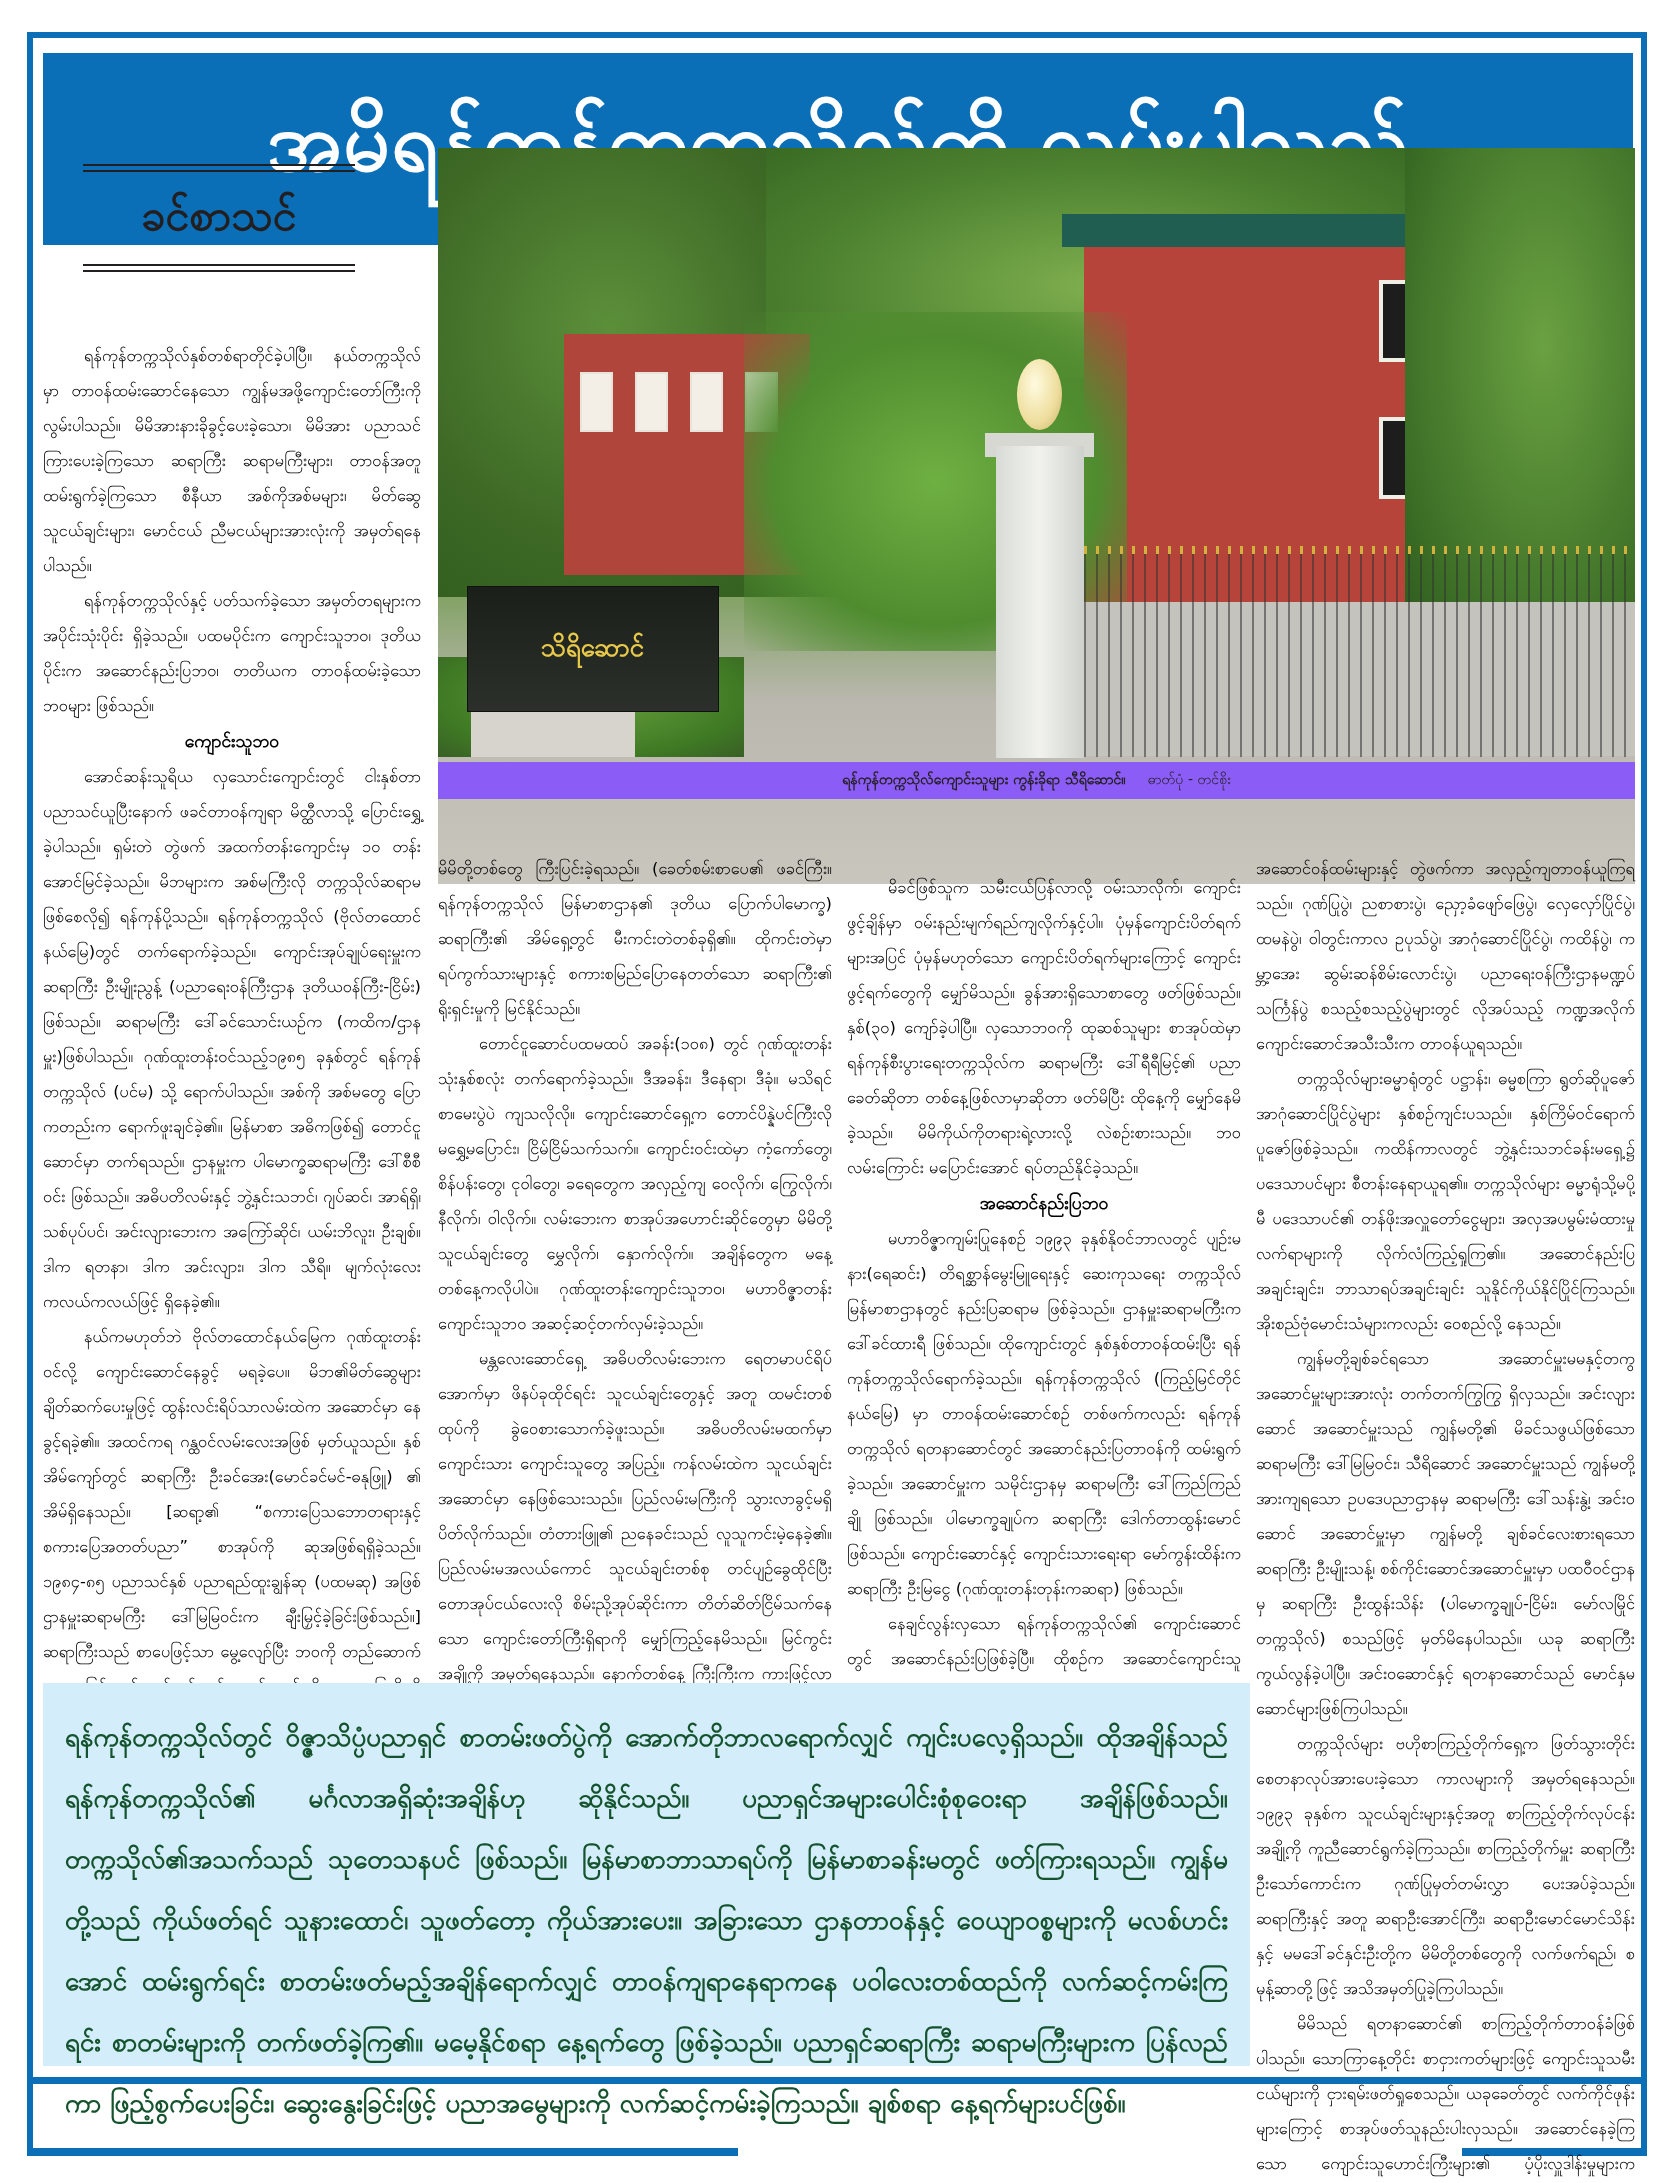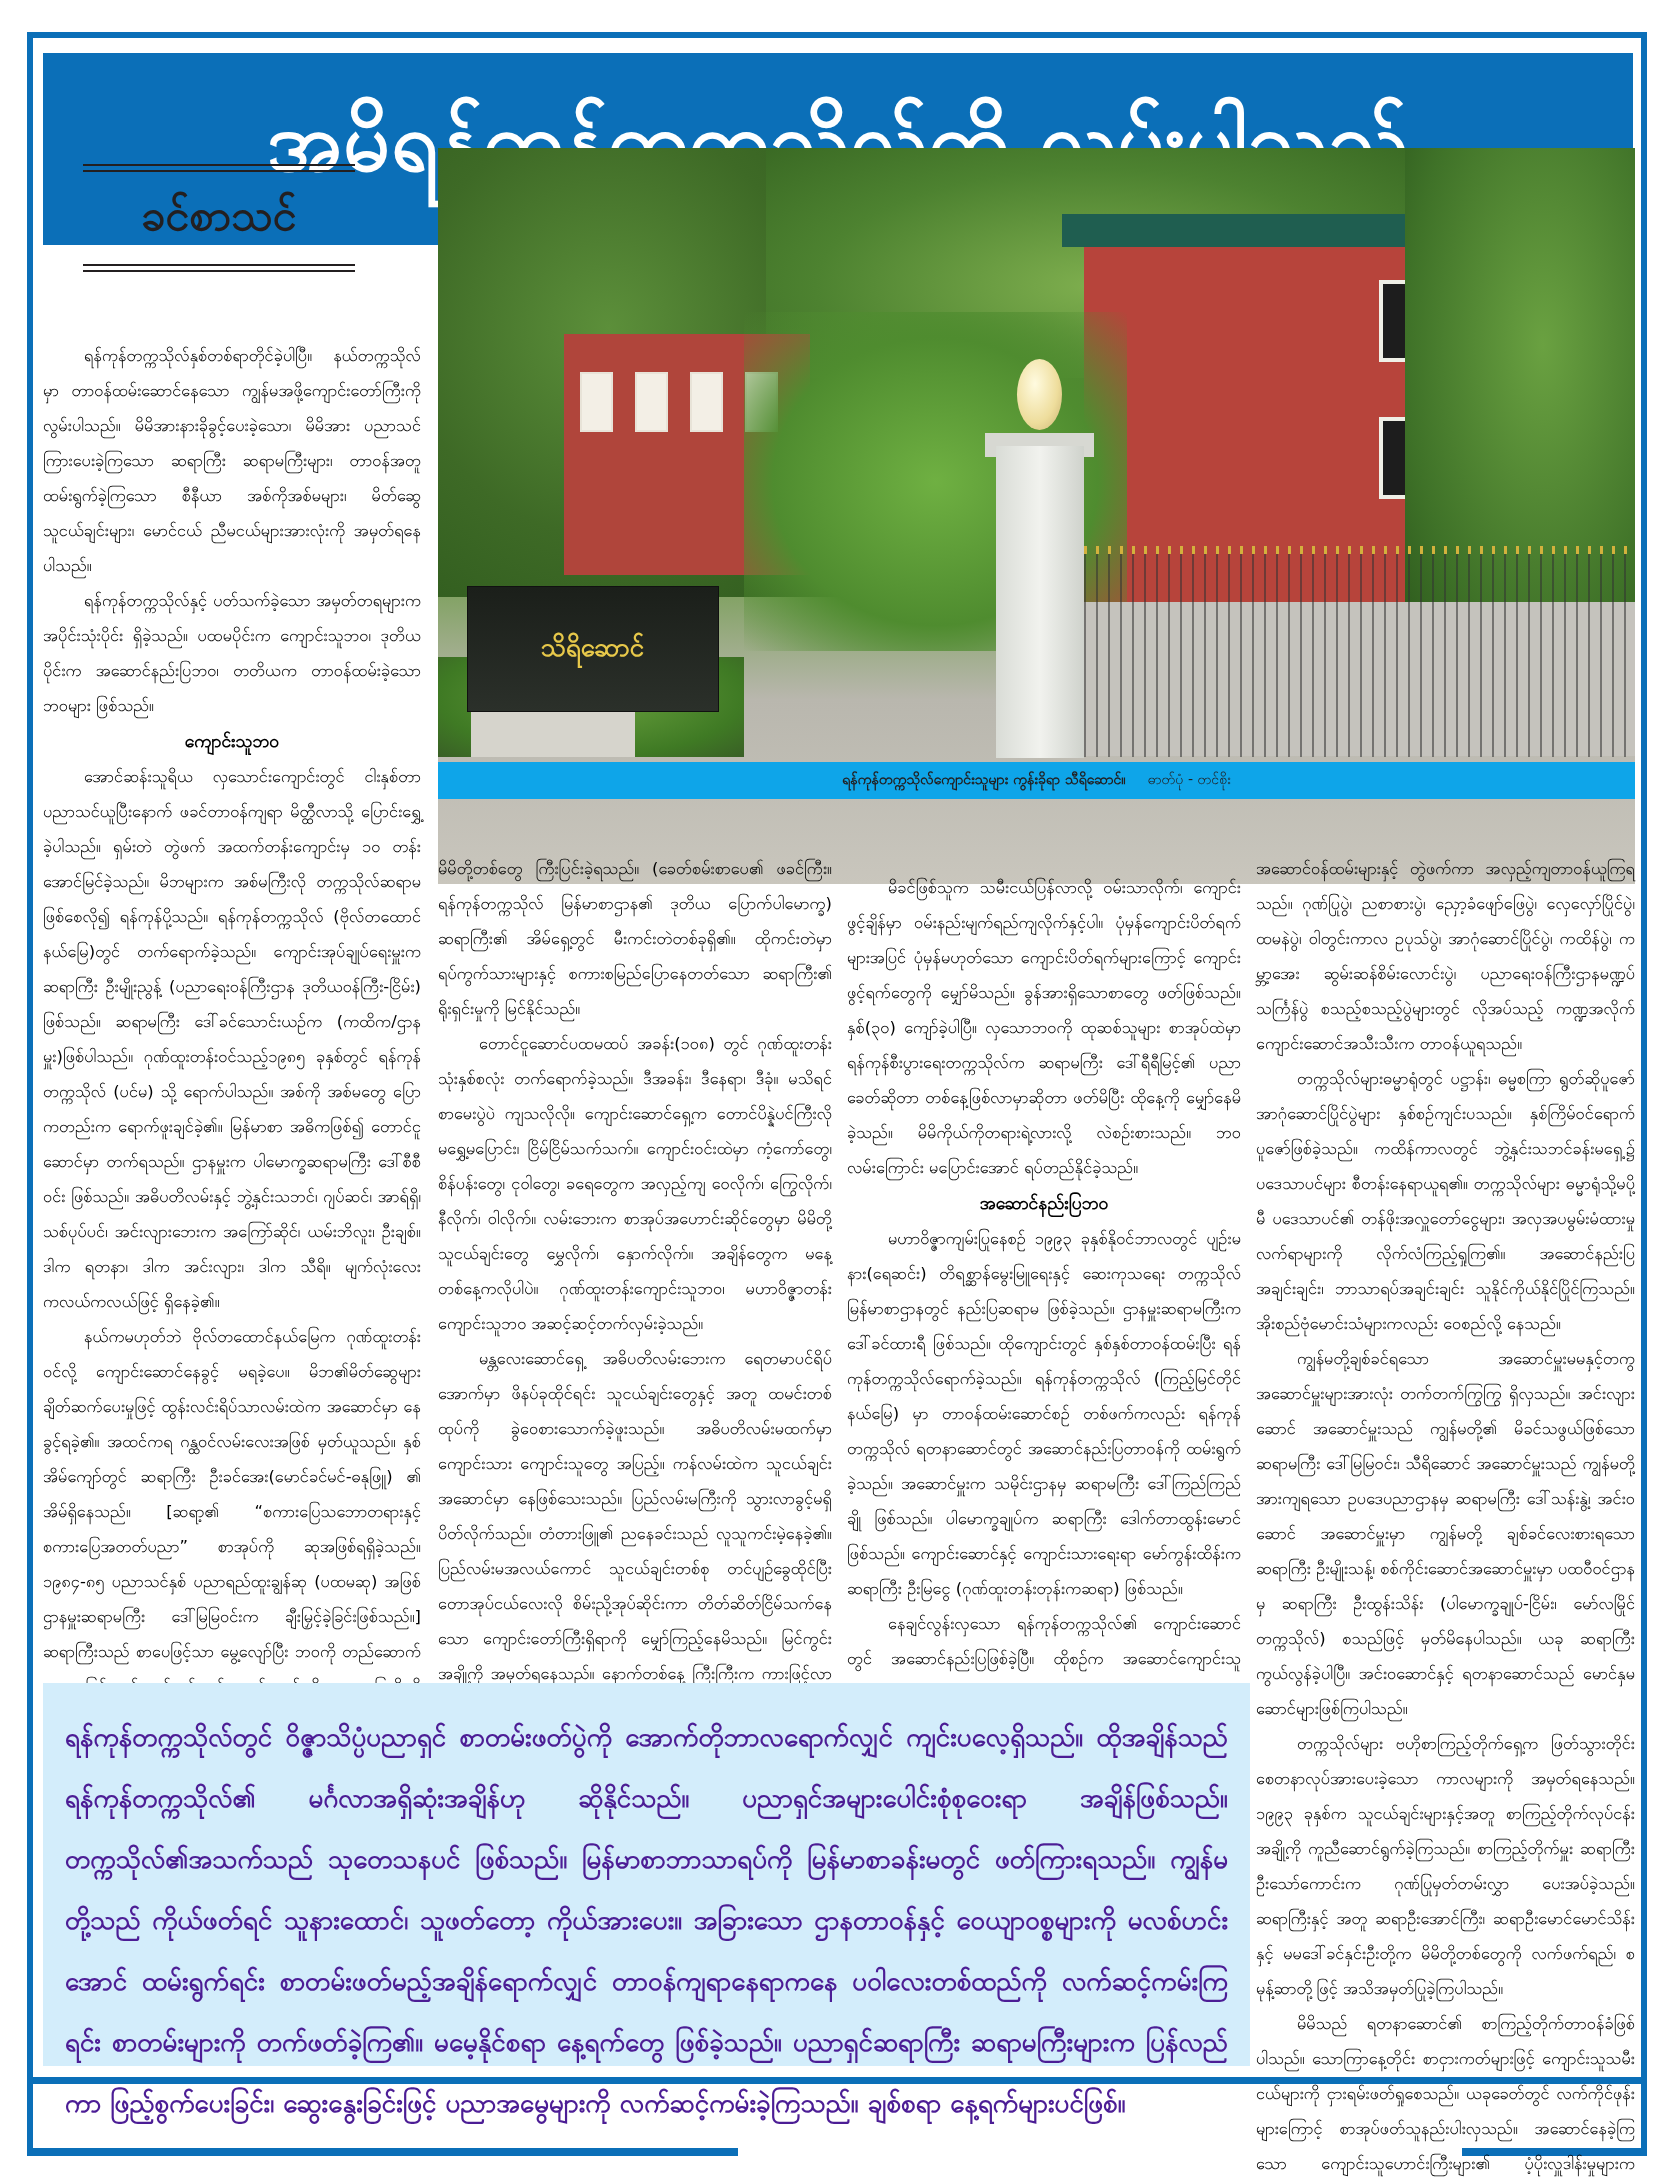--- a/index.html
+++ b/index.html
@@ -71,29 +71,29 @@
     background: repeating-linear-gradient(90deg, #d3b13d 0 3.3px, transparent 3.3px 12px); }
   .photo .sign { position: absolute; left: 28.5px; top: 438px; width: 252px; height: 126px;
     background: linear-gradient(180deg, #1b1f1a 0%, #2b302a 100%); border: 1.6px solid #111; display: flex; align-items: center; justify-content: center; }
   .photo .sign span { color: #e7c84a; font-size: 26px; font-weight: bold; }
   .photo .sign-base { position: absolute; left: 33px; top: 564px; width: 164px; height: 45px; background: #d6d4cc; }
   .photo .hedge { position: absolute; left: 0; top: 509px; width: 306px; height: 100px;
     background: radial-gradient(ellipse at 50% 40%, #6aa13e 0%, #3f7a24 70%, #395f26 100%); }
 
   .caption {
     position: absolute; left: 438px; top: 762px; width: 1197px; height: 37px;
-    background: #0ea5e9; display: flex; align-items: center; justify-content: center; gap: 22px;
+    background: #8b5cf6; display: flex; align-items: center; justify-content: center; gap: 22px;
     font-size: 14.2px; font-weight: bold; color: #231f20;
   }
   .caption .credit { font-weight: normal; }
 
   .highlight {
     position: absolute; left: 43px; top: 1683px; width: 1207px; height: 383px;
     background: #d3edfb; padding: 24px 22px 16.4px 22px;
-    font-size: 26px; line-height: 61px; font-weight: bold; text-align: justify; color: #4c1d95;
+    font-size: 26px; line-height: 61px; font-weight: bold; text-align: justify; color: #14532d;
   }
 </style>
 </head>
 <body>
 
 <div class="frame"></div>
 <div class="frame-bottom-mid-l"></div>
 <div class="frame-bottom-left"></div>
 <div class="frame-bottom-right"></div>
 

